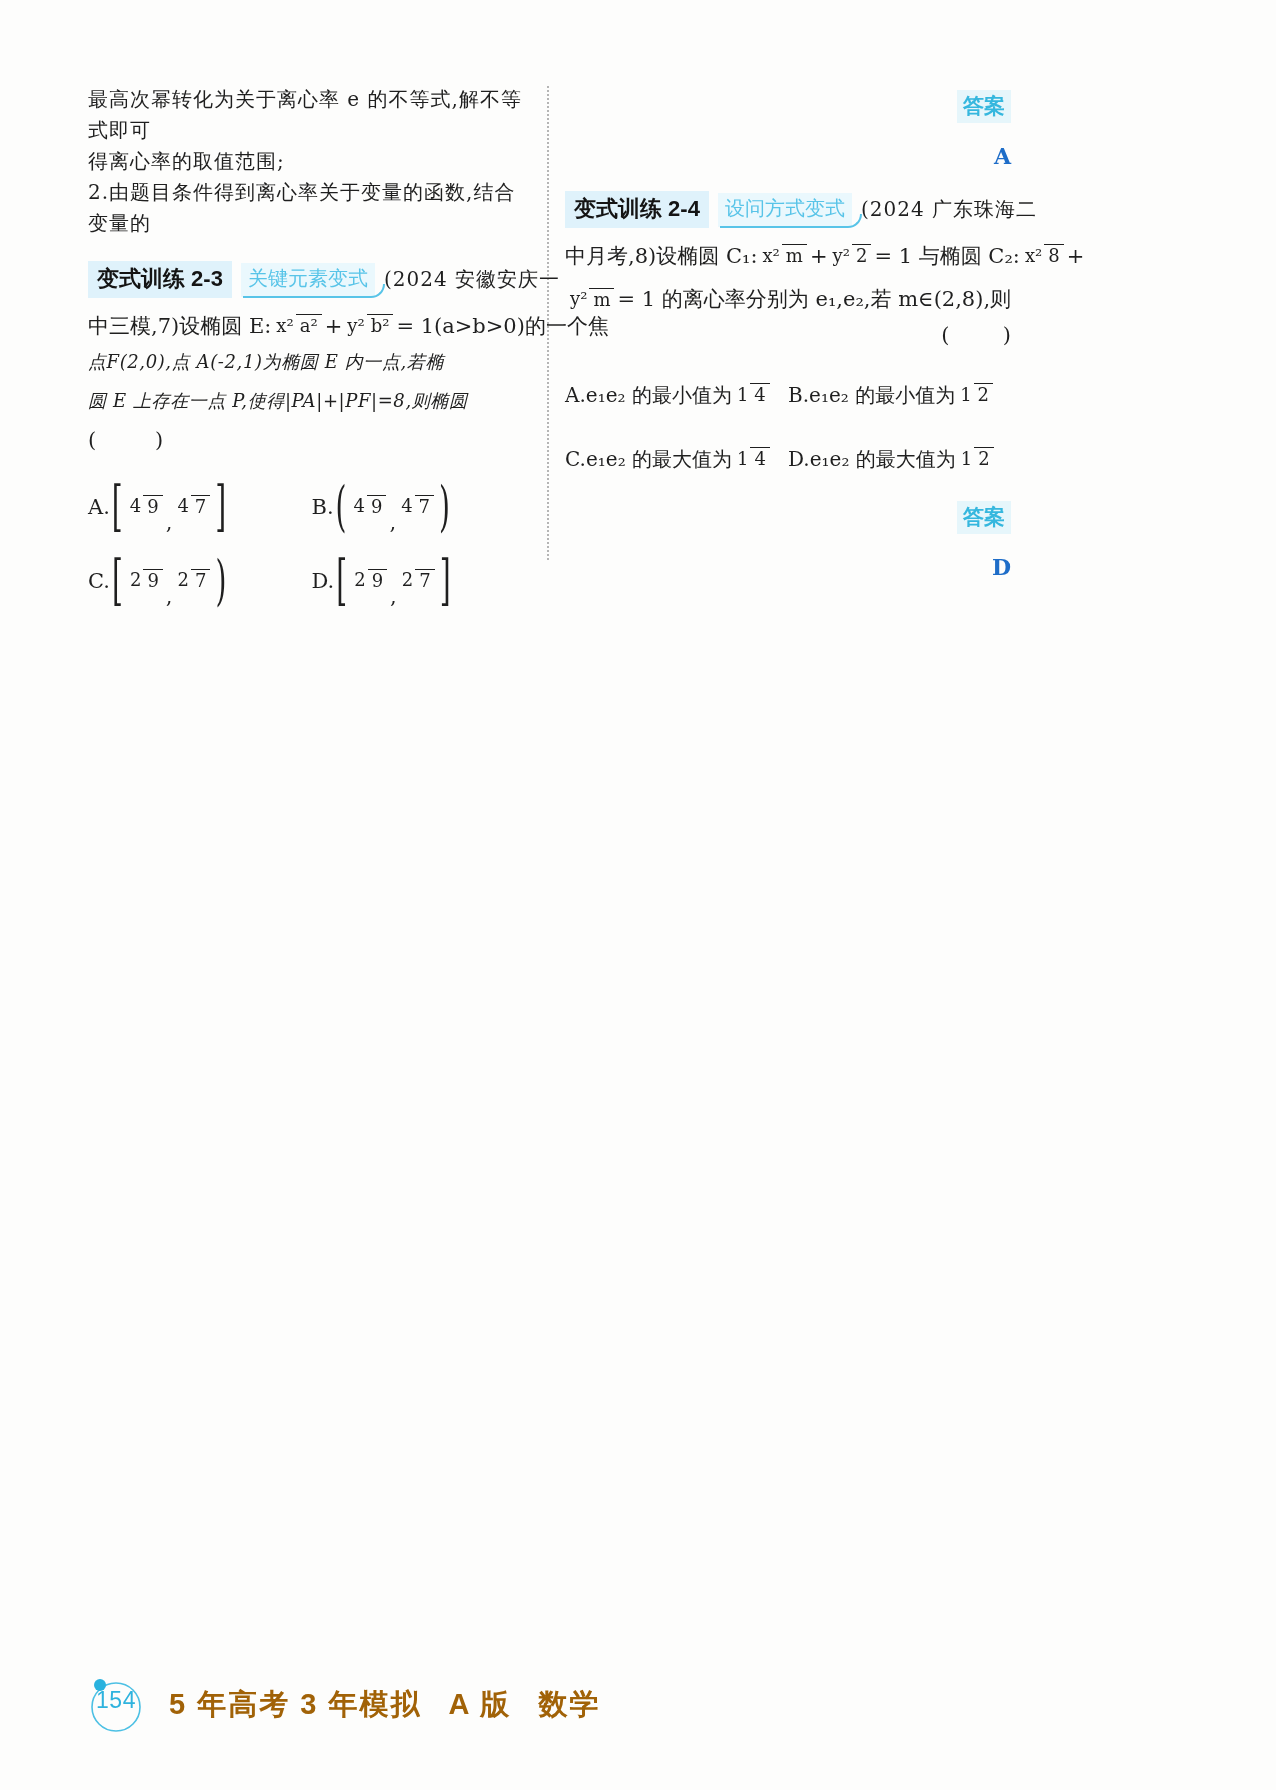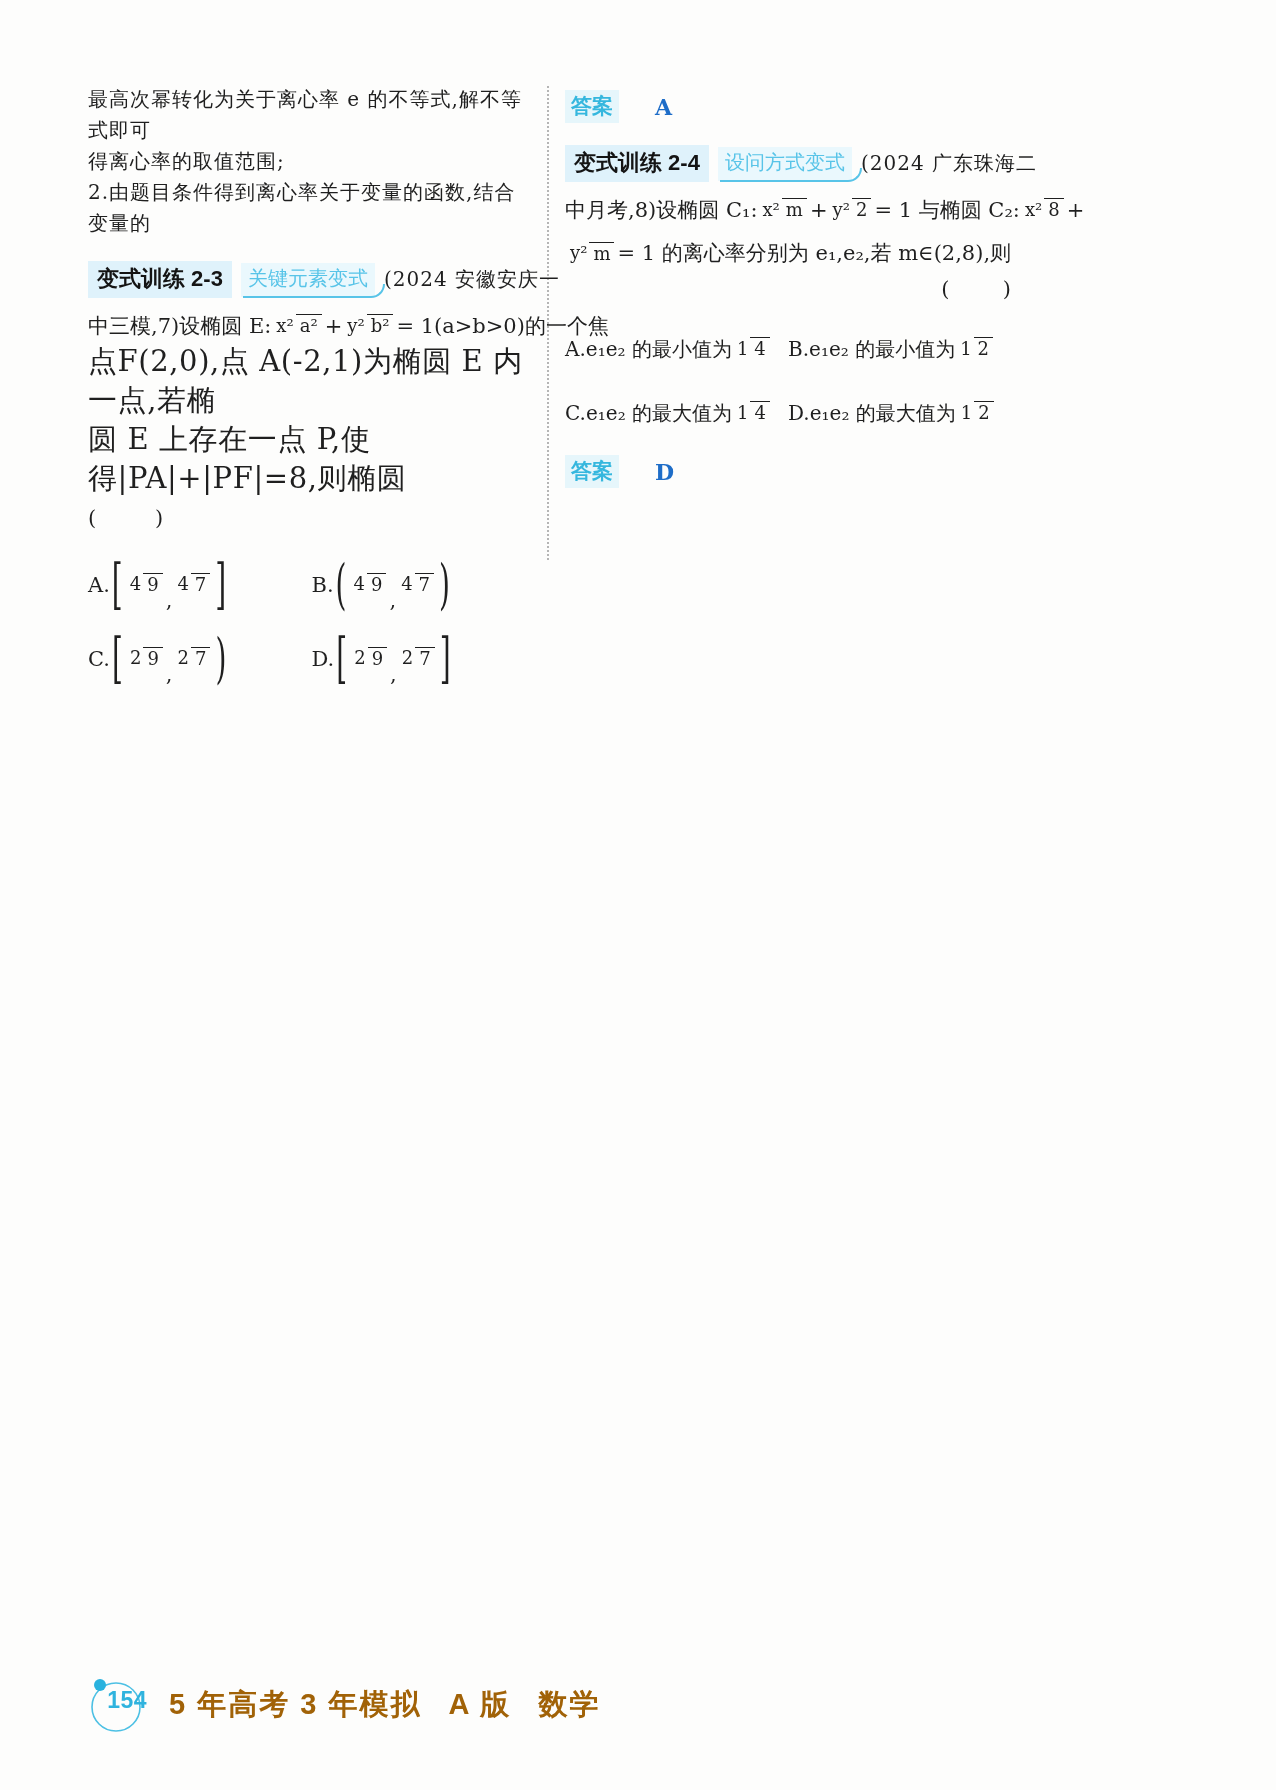--- a/index.html
+++ b/index.html
@@ -26,49 +26,49 @@
     font-size:20px;color:#58c4e8;background:#eaf8fd;padding:2px 7px 5px;
   }
   .ex-tag::after{
     content:"";position:absolute;left:2px;right:-10px;bottom:-1px;height:12px;
     border-bottom:2px solid #58c4e8;border-right:2px solid #58c4e8;
     border-bottom-right-radius:14px;
   }
   .src{font-size:20px;letter-spacing:1px;}
 
   .math-line{display:flex;align-items:center;font-size:21px;margin-top:12px;white-space:nowrap;}
-  .text-line{font-size:29px;line-height:39px;letter-spacing:0.6px;}
+  .text-line{font-size:18px;line-height:39px;letter-spacing:0.6px;font-style:italic;}
   .split-line{display:flex;justify-content:space-between;align-items:baseline;font-size:21px;line-height:40px;letter-spacing:0.6px;}
   .paren{white-space:pre;font-size:21px;}
   .paren-line{text-align:right;font-size:21px;margin-top:8px;}
 
   .frac{display:inline-flex;flex-direction:row;align-items:center;margin:4px 3px;font-size:18px;line-height:1.25;}
   .frac .den{border-top:1.6px solid #1f1f1f;padding:0 4px;}
   .frac .num{padding:0 2px;}
 
   .opts{display:flex;flex-wrap:wrap;margin-top:10px;}
   .opt{width:50%;display:flex;align-items:center;height:74px;font-size:21px;box-sizing:border-box;}
   .opt-short{height:64px;font-size:20px;}
   .brk{display:inline-block;transform:scaleY(1.9);font-size:28px;font-weight:400;margin:0 2px;}
   .opt-comma{align-self:flex-end;padding-bottom:10px;}
 
-  .answer-row{display:flex;align-items:center;gap:36px;margin-top:2px;}
+  .answer-row{display:flex;align-items:flex-end;gap:20px;margin-top:2px;flex-direction:column;}
   .answer-label{
     font-family:"Liberation Sans","DejaVu Sans",sans-serif;font-weight:700;
     font-size:21px;color:#35b7de;background:#e6f6fb;padding:2px 6px 3px;
   }
   .answer-value{font-size:22px;font-weight:700;color:#1e6dc8;}
   .mt10{margin-top:10px;}
 
   .footer{position:absolute;left:85px;top:1674px;display:flex;align-items:center;}
   .page-badge{position:relative;width:62px;height:62px;}
   .page-num{
-    position:absolute;left:0;top:13px;width:62px;text-align:right;
+    position:absolute;left:0;top:13px;width:62px;text-align:center;
     font-family:"Liberation Sans","DejaVu Sans",sans-serif;
-    font-size:23px;color:#2fb3de;letter-spacing:0.5px;font-weight:bold;
+    font-size:23px;color:#2fb3de;letter-spacing:0.5px;
   }
   .footer-title{
     margin-left:22px;display:flex;gap:27px;
     font-family:"Liberation Sans","DejaVu Sans",sans-serif;
     font-weight:700;font-size:29px;color:#a16207;letter-spacing:2px;
   }
 </style>
 </head>
 <body>
 

